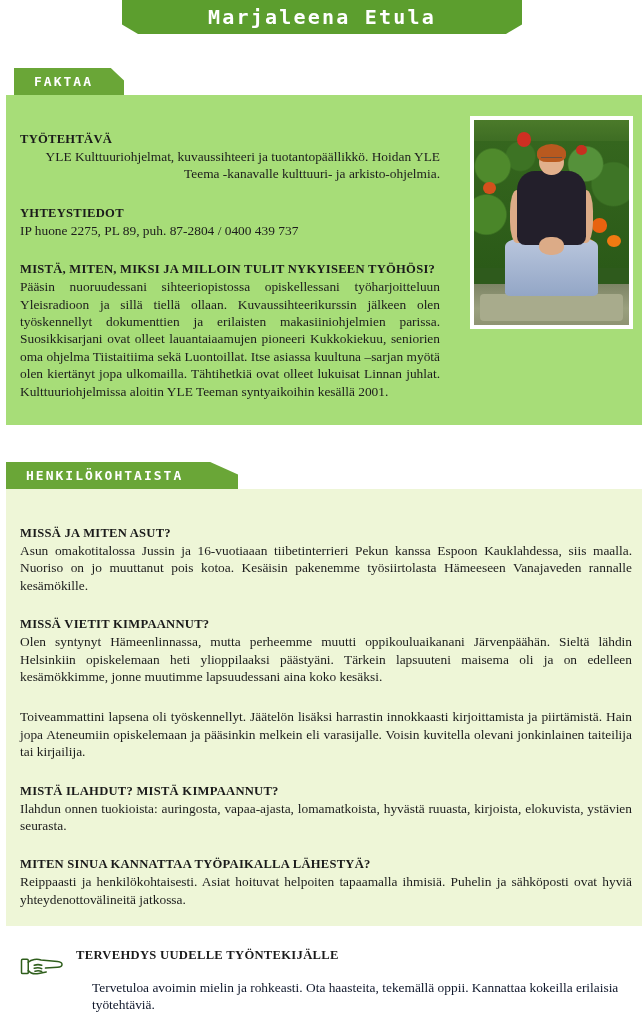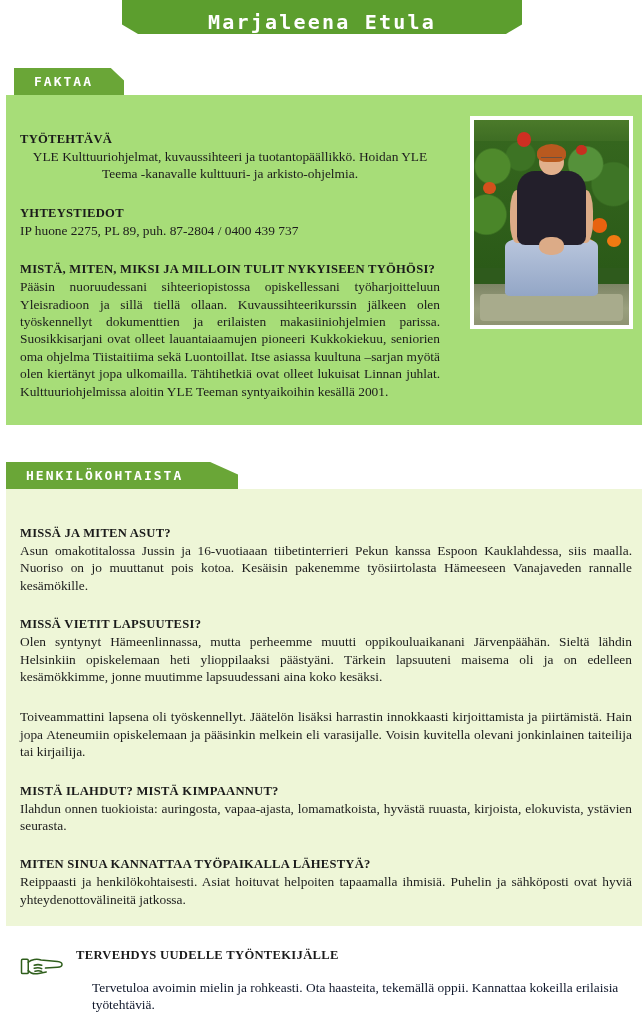--- a/index.html
+++ b/index.html
@@ -25,21 +25,21 @@
   .title-banner {
     position: absolute;
     left: 122px;
     top: 0;
     width: 400px;
     height: 34px;
     background: #5c9e2e;
     -webkit-clip-path: polygon(0 0, 100% 0, 100% 72%, 96% 100%, 4% 100%, 0 72%);
     clip-path: polygon(0 0, 100% 0, 100% 72%, 96% 100%, 4% 100%, 0 72%);
     display: flex;
-    align-items: flex-end;
+    align-items: center;
     justify-content: center;
   }
   .title-banner span {
     color: #ffffff;
     font-family: "DejaVu Sans Mono", monospace;
     font-size: 20px;
     font-weight: bold;
     letter-spacing: 2.2px;
   }
 
@@ -231,21 +231,21 @@
 </div>
 
 <div class="tab" id="tab-faktaa">
   <span>FAKTAA</span>
 </div>
 
 <div class="panel" id="panel-faktaa">
 
   <div class="blk" id="faktaa-col-narrow">
     <p class="q">TYÖTEHTÄVÄ</p>
-    <p class="a" style="text-align:center;">YLE Kulttuuriohjelmat, kuvaussihteeri ja tuotantopäällikkö. Hoidan YLE Teema -kanavalle kulttuuri- ja arkisto-ohjelmia.</p>
+    <p class="a" style="text-align:right;">YLE Kulttuuriohjelmat, kuvaussihteeri ja tuotantopäällikkö. Hoidan YLE Teema -kanavalle kulttuuri- ja arkisto-ohjelmia.</p>
   </div>
 
   <div class="blk" style="width:420px;">
     <p class="q">YHTEYSTIEDOT</p>
     <p class="a" style="text-align:left;">IP huone 2275, PL 89, puh. 87-2804 / 0400 439 737</p>
   </div>
 
   <div class="blk" style="width:420px;">
     <p class="q">MISTÄ, MITEN, MIKSI JA MILLOIN TULIT NYKYISEEN TYÖHÖSI?</p>
     <p class="a">Pääsin nuoruudessani sihteeriopistossa opiskellessani työharjoitteluun Yleisradioon ja sillä tiellä ollaan. Kuvaussihteerikurssin jälkeen olen työskennellyt dokumenttien ja erilaisten makasiiniohjelmien parissa. Suosikkisarjani ovat olleet lauantaiaamujen pioneeri Kukkokiekuu, seniorien oma ohjelma Tiistaitiima sekä Luontoillat. Itse asiassa kuultuna –sarjan myötä olen kiertänyt jopa ulkomailla. Tähtihetkiä ovat olleet lukuisat Linnan juhlat. Kulttuuriohjelmissa aloitin YLE Teeman syntyaikoihin kesällä 2001.</p>
@@ -281,21 +281,21 @@
 </div>
 
 <div class="panel" id="panel-henkilo">
 
   <div class="blk">
     <p class="q">MISSÄ JA MITEN ASUT?</p>
     <p class="a">Asun omakotitalossa Jussin ja 16-vuotiaaan tiibetinterrieri Pekun kanssa Espoon Kauklahdessa, siis maalla. Nuoriso on jo muuttanut pois kotoa. Kesäisin pakenemme työsiirtolasta Hämeeseen Vanajaveden rannalle kesämökille.</p>
   </div>
 
   <div class="blk">
-    <p class="q">MISSÄ VIETIT LAPSUUTESI?</p>
+    <p class="q">MISSÄ VIETIT KIMPAANNUT?</p>
     <p class="a">Olen syntynyt Hämeenlinnassa, mutta perheemme muutti oppikouluaikanani Järvenpäähän. Sieltä lähdin Helsinkiin opiskelemaan heti ylioppilaaksi päästyäni. Tärkein lapsuuteni maisema oli ja on edelleen kesämökkimme, jonne muutimme lapsuudessani aina koko kesäksi.</p>
   </div>
 
   <div class="blk">
     <p class="a">Toiveammattini lapsena oli työskennellyt. Jäätelön lisäksi harrastin innokkaasti kirjoittamista ja piirtämistä. Hain jopa Ateneumiin opiskelemaan ja pääsinkin melkein eli varasijalle. Voisin kuvitella olevani jonkinlainen taiteilija tai kirjailija.</p>
   </div>
 
   <div class="blk">
     <p class="q">MISTÄ ILAHDUT? MISTÄ KIMPAANNUT?</p>
     <p class="a">Ilahdun onnen tuokioista: auringosta, vapaa-ajasta, lomamatkoista, hyvästä ruuasta, kirjoista, elokuvista, ystävien seurasta.</p>

